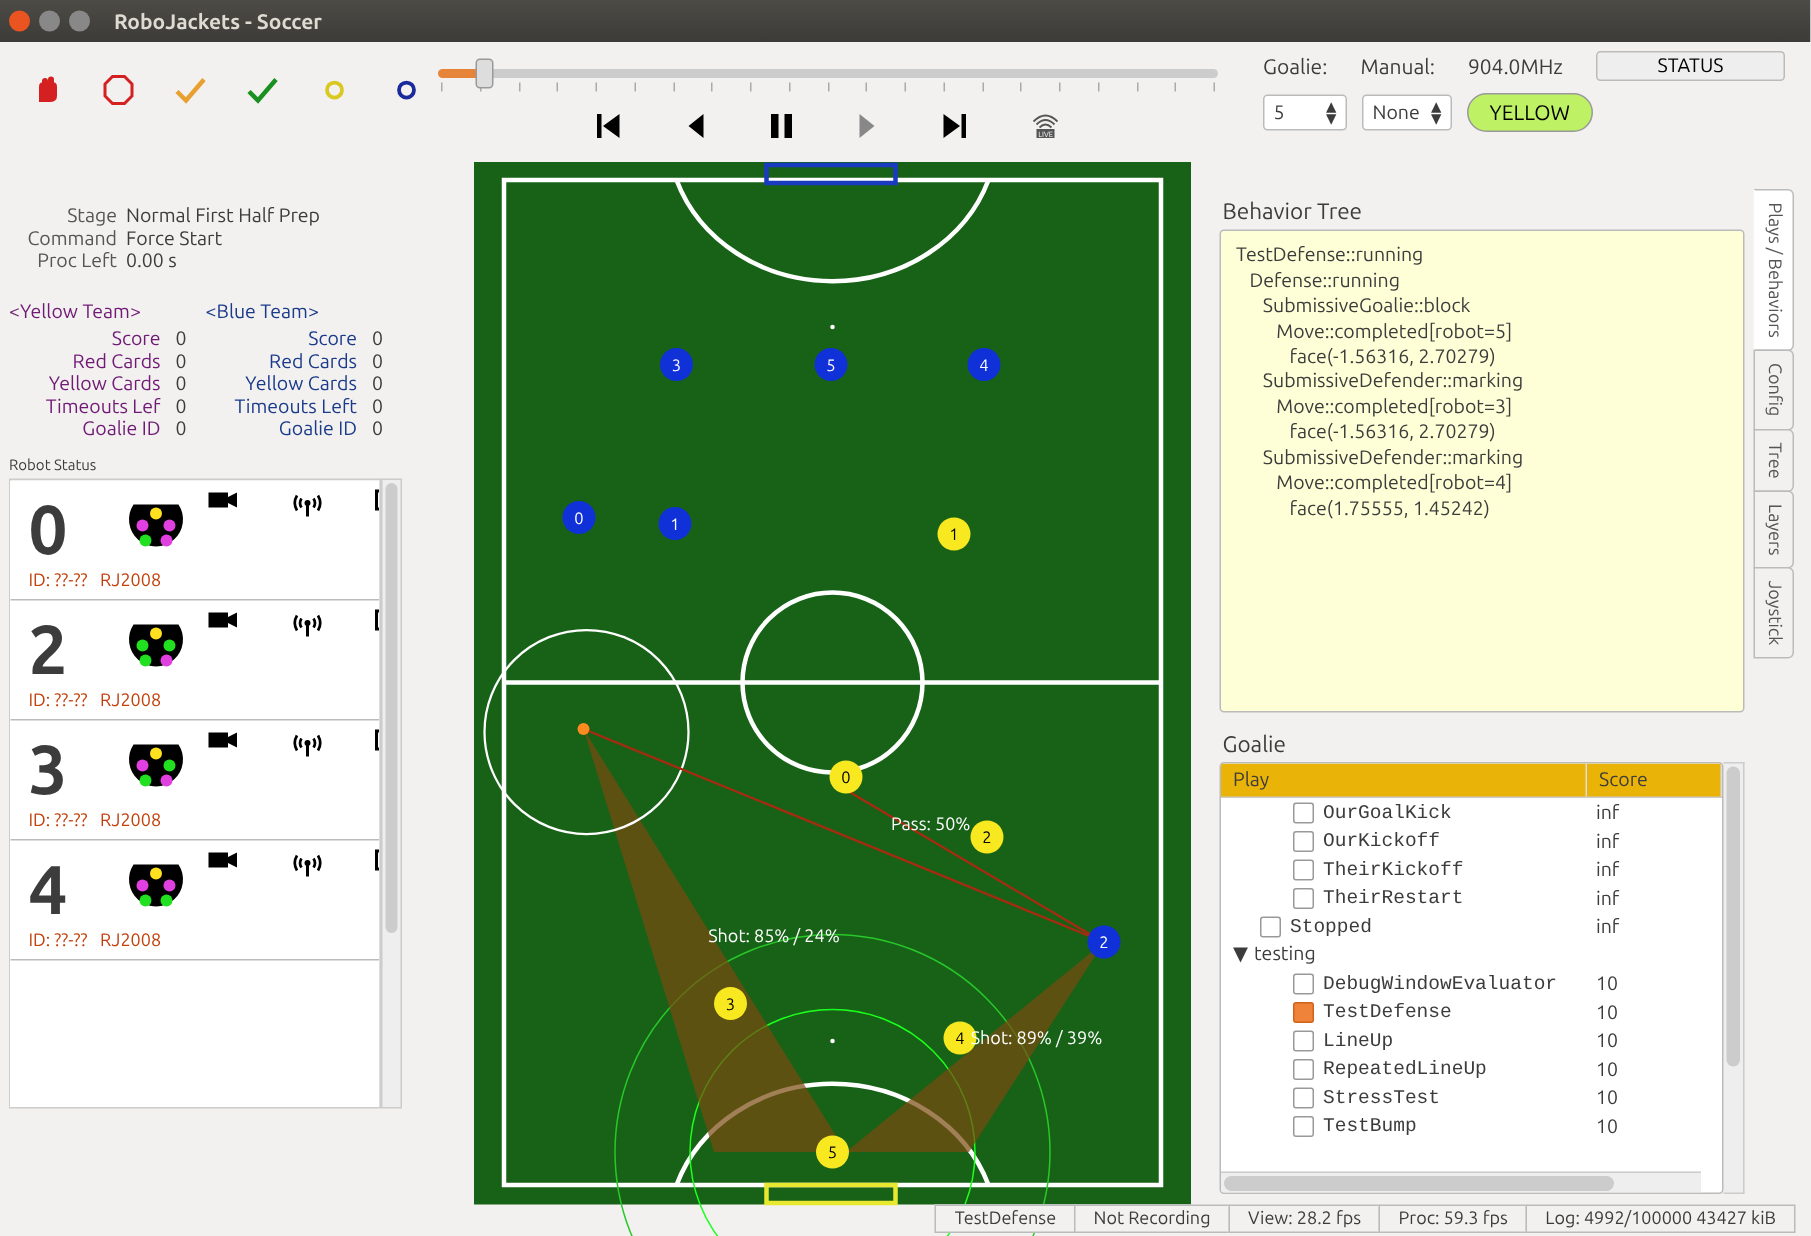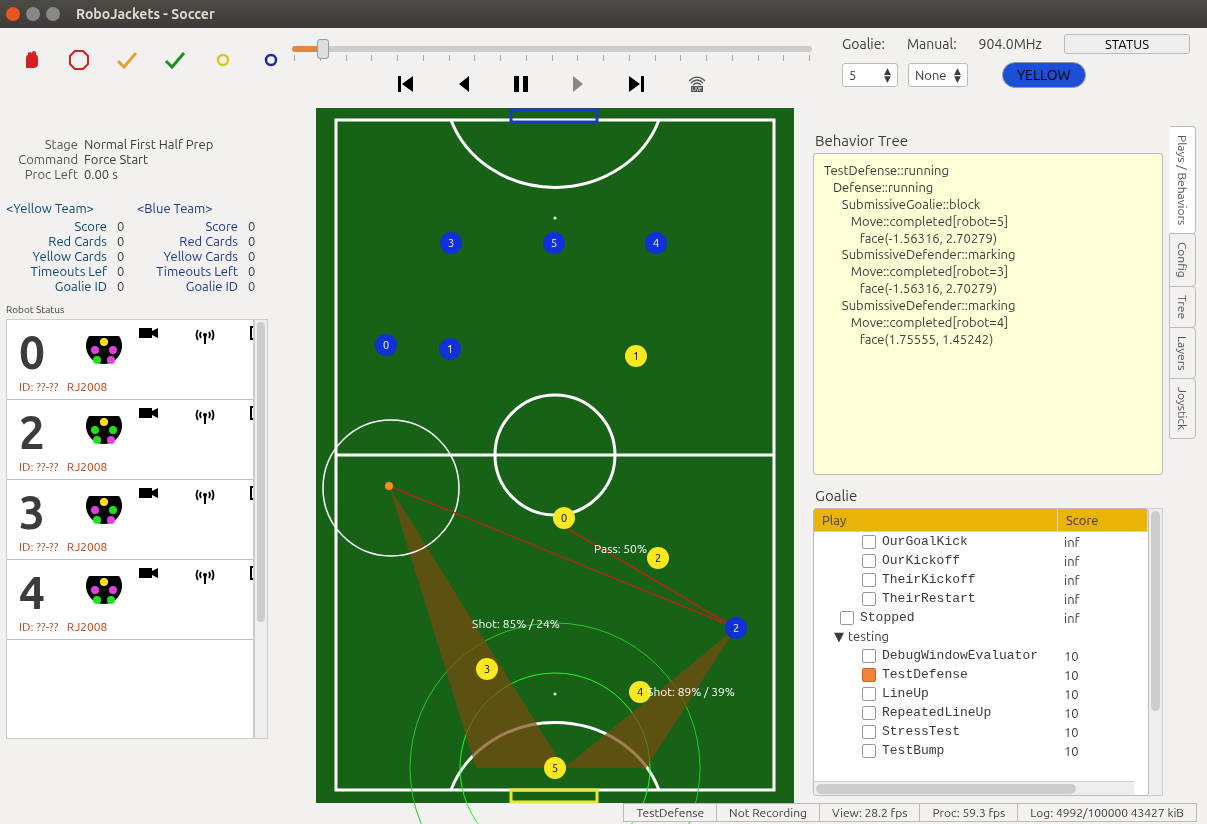--- a/index.html
+++ b/index.html
@@ -18,32 +18,32 @@
 .slider-wrap{margin-top:8px; width:520px; padding-top:4px;}
 .slider-track{position:relative; height:6px; background:linear-gradient(#e6843a,#e6843a) left/30px 100% no-repeat, linear-gradient(#ccc,#ccc); border-radius:3px; margin-top:6px;}
 .slider-thumb{position:absolute; left:25px; top:-7px; width:12px; height:20px; background:#ddd; border:1px solid #999; border-radius:3px;}
 .slider-ticks{display:flex; justify-content:space-between; margin-top:3px; padding:0 2px;}
 .slider-ticks span{width:1px;height:6px;background:#aaa;}
 .play-controls{display:flex; justify-content:center; gap:42px; margin-top:14px;}
 .right-controls{margin-left:auto; padding:6px 10px 0 10px; width:375px;}
 .right-top{display:flex; gap:22px; margin-bottom:8px; align-items:center; font-size:14px;}
 .right-bottom{display:flex; gap:10px; align-items:center;}
 .spinner,.select-box{border:1px solid #bbb; height:24px; background:#fff; display:flex; align-items:center; padding:0 6px;border-radius:3px;}
-.btn-yellow{border:1px solid #999; background:#1d4ed8; padding:4px 14px;border-radius:13px;font-size:14px;margin-left:24px;}
+.btn-yellow{border:1px solid #999; background:#bef264; padding:4px 14px;border-radius:13px;font-size:14px;}
 .status-btn{border:1px solid #bbb; background:#eee; padding:2px 40px; border-radius:3px; font-size:13px;}
 
 
 .left-panel{position:absolute; left:6px; top:108px; width:262px;}
 .info-grid{font-size:13px; color:#3c3c3c;}
 .info-line{display:flex; margin:1px 0;}
 .info-label{width:78px; text-align:right; padding-right:6px; color:#555;}
 .teams{display:flex; margin-top:20px;}
 .team-col{width:150px;}
 .team-col h4{font-weight:normal; font-size:13px; margin-bottom:4px;}
-.team-col.yellow h4,.team-col.yellow .stat-label{color:#0c4a6e;}
+.team-col.yellow h4,.team-col.yellow .stat-label{color:#701a75;}
 .team-col.blue h4,.team-col.blue .stat-label{color:#1a3a8a;}
 .stat-row{display:flex; justify-content:flex-end; gap:10px; margin:1px 0;}
 .team-col.yellow .stat-row{justify-content:flex-start;}
 .team-col.yellow .stat-row .stat-label{order:1;text-align:right;flex:1;}
 .team-col.yellow .stat-row .stat-val{order:2;width:20px;}
 .team-col.blue .stat-row .stat-label{text-align:right;flex:1;}
 .team-col.blue .stat-row .stat-val{width:20px;}
 .rs-header{font-size:10px; margin:10px 0 4px 0;}
 .robot-list{border:1px solid #ccc; background:#fff; height:420px; overflow:auto;}
 .robot-card{border-bottom:1px solid #bbb; padding:6px 8px 6px 12px; position:relative;}
@@ -66,21 +66,21 @@
 .plays-header div{padding:4px 8px; border-right:1px solid #ddd;}
 .ph-play{flex:1;}
 .ph-score{width:90px;}
 .play-row{display:flex; align-items:center; padding:2px 4px;}
 .play-indent{display:inline-block;}
 .play-caret{width:14px;display:inline-block;}
 .play-check{width:14px;height:14px;border:1px solid #999;border-radius:2px;margin-right:6px;}
 .play-check.checked{background:#f0833a;border-color:#d0631a;}
 .play-name{flex:1;font-family:Liberation Mono, monospace;}
 .play-score{width:80px;}
-.play-group{font-size:13px; padding:2px 20px;}
+.play-group{font-size:13px; padding:2px 8px;}
 .scrollbar-h{position:absolute; left:0; right:14px; bottom:0; height:14px; background:#eee; border-top:1px solid #ccc;}
 .scrollbar-h-thumb{position:absolute; left:2px; top:2px; height:10px; width:260px; background:#ccc; border-radius:5px;}
 
 
 .side-tabs{position:absolute; right:0; top:98px; width:38px;}
 .side-tab{writing-mode:vertical-rl; border:1px solid #bbb; background:#f2f1f0; padding:8px 6px; margin-bottom:-1px; border-radius:0 4px 4px 0; font-size:12px; color:#555; cursor:pointer;}
 .side-tab.active{background:#fff;border-left-color:#fff;}
 
 
 .status-bar{position:absolute; left:0; right:0; bottom:0; height:24px; display:flex; justify-content:flex-end; gap:0; padding:0 10px; align-items:center;}

